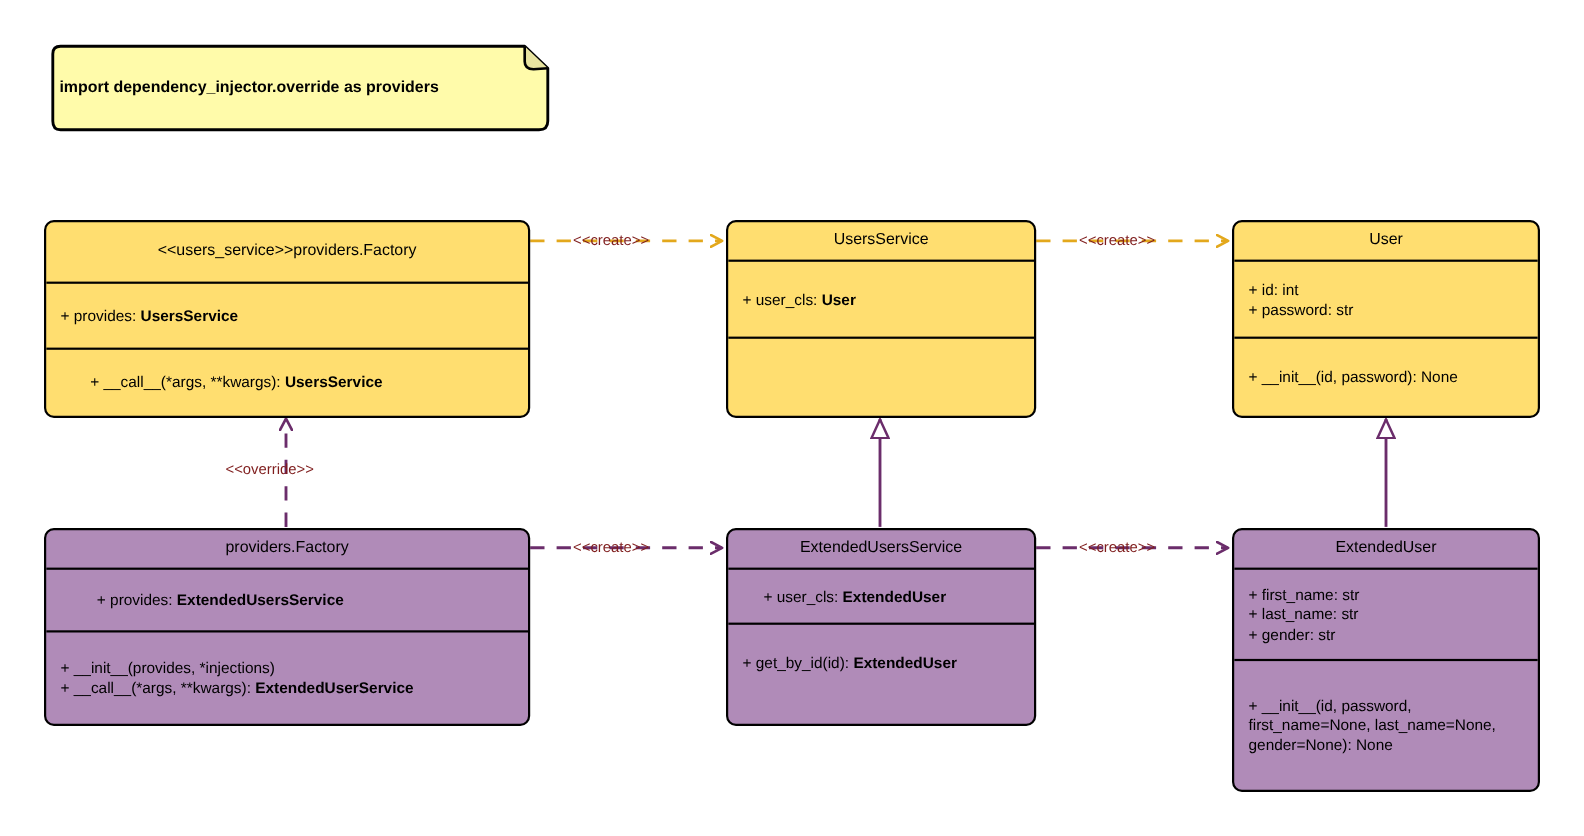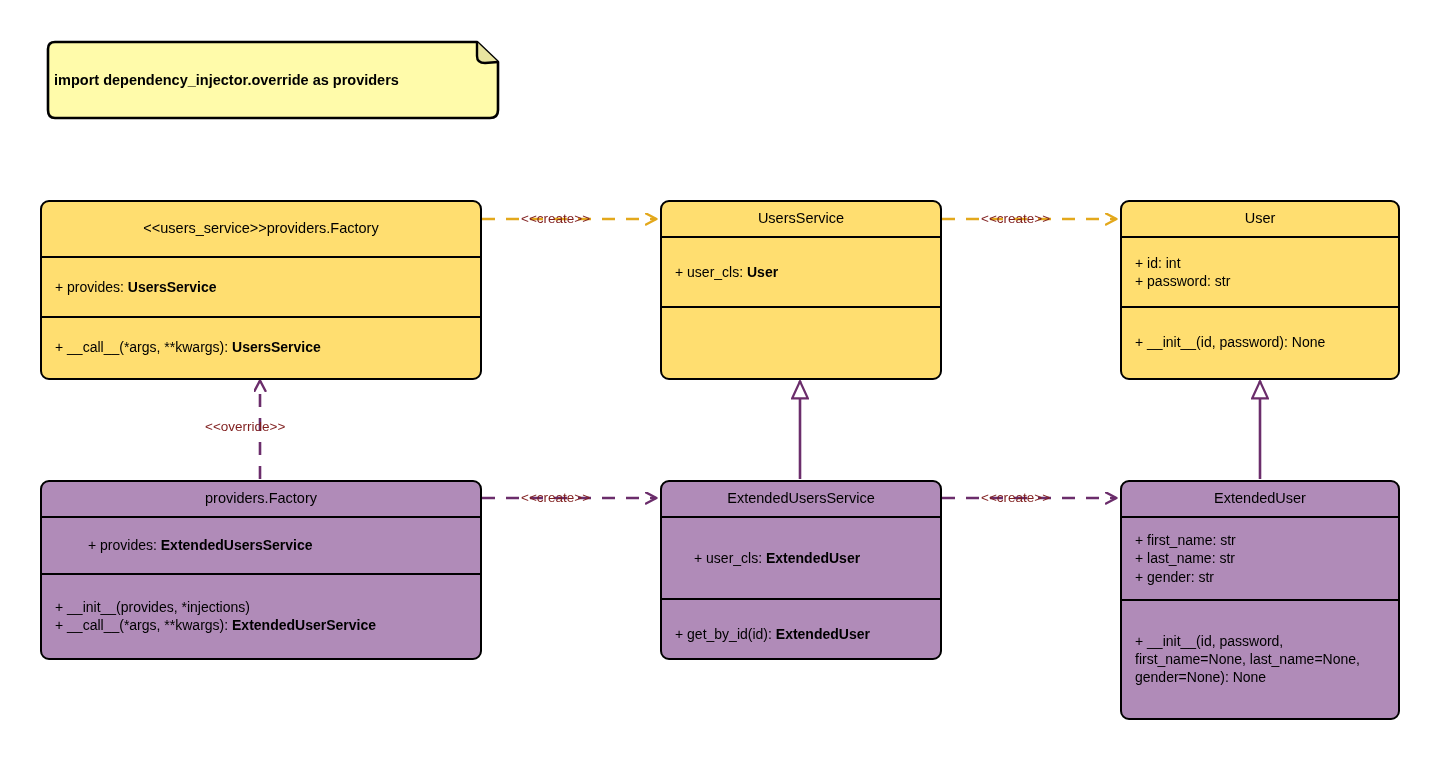--- a/index.html
+++ b/index.html
@@ -125,21 +125,21 @@
   </div>
 
   <div class="cls yellow" style="left:40px;top:200px;width:442px;height:180px;">
     <div class="hdr" style="height:56px;">
       <div>&lt;&lt;users_service&gt;&gt;</div>
       <div>providers.Factory</div>
     </div>
     <div class="sect divided" style="height:60px;">
       <div class="row"><span>+ provides: </span><b>UsersService</b></div>
     </div>
-    <div class="sect" style="height:59px;">
+    <div class="sect" style="height:59px;margin-left:27px;">
       <div class="row"><span>+ __call__(*args, **kwargs): </span><b>UsersService</b></div>
     </div>
   </div>
 
   <div class="cls yellow" style="left:660px;top:200px;width:282px;height:180px;">
     <div class="hdr" style="height:36px;">
       <div>UsersService</div>
     </div>
     <div class="sect divided" style="height:70px;">
       <div class="row"><span>+ user_cls: </span><b>User</b></div>
@@ -169,21 +169,21 @@
     <div class="sect" style="height:82px;">
       <div class="row">+ __init__(provides, *injections)</div>
       <div class="row"><span>+ __call__(*args, **kwargs): </span><b>ExtendedUserService</b></div>
     </div>
   </div>
 
   <div class="cls purple" style="left:660px;top:480px;width:282px;height:180px;">
     <div class="hdr" style="height:36px;">
       <div>ExtendedUsersService</div>
     </div>
-    <div class="sect divided" style="height:82px;padding-left:32px;">
+    <div class="sect divided" style="height:50px;padding-left:32px;">
       <div class="row"><span>+ user_cls: </span><b>ExtendedUser</b></div>
     </div>
     <div class="sect" style="height:69px;">
       <div class="row"><span>+ get_by_id(id): </span><b>ExtendedUser</b></div>
     </div>
   </div>
 
   <div class="cls purple" style="left:1120px;top:480px;width:280px;height:240px;">
     <div class="hdr" style="height:36px;">
       <div>ExtendedUser</div>

